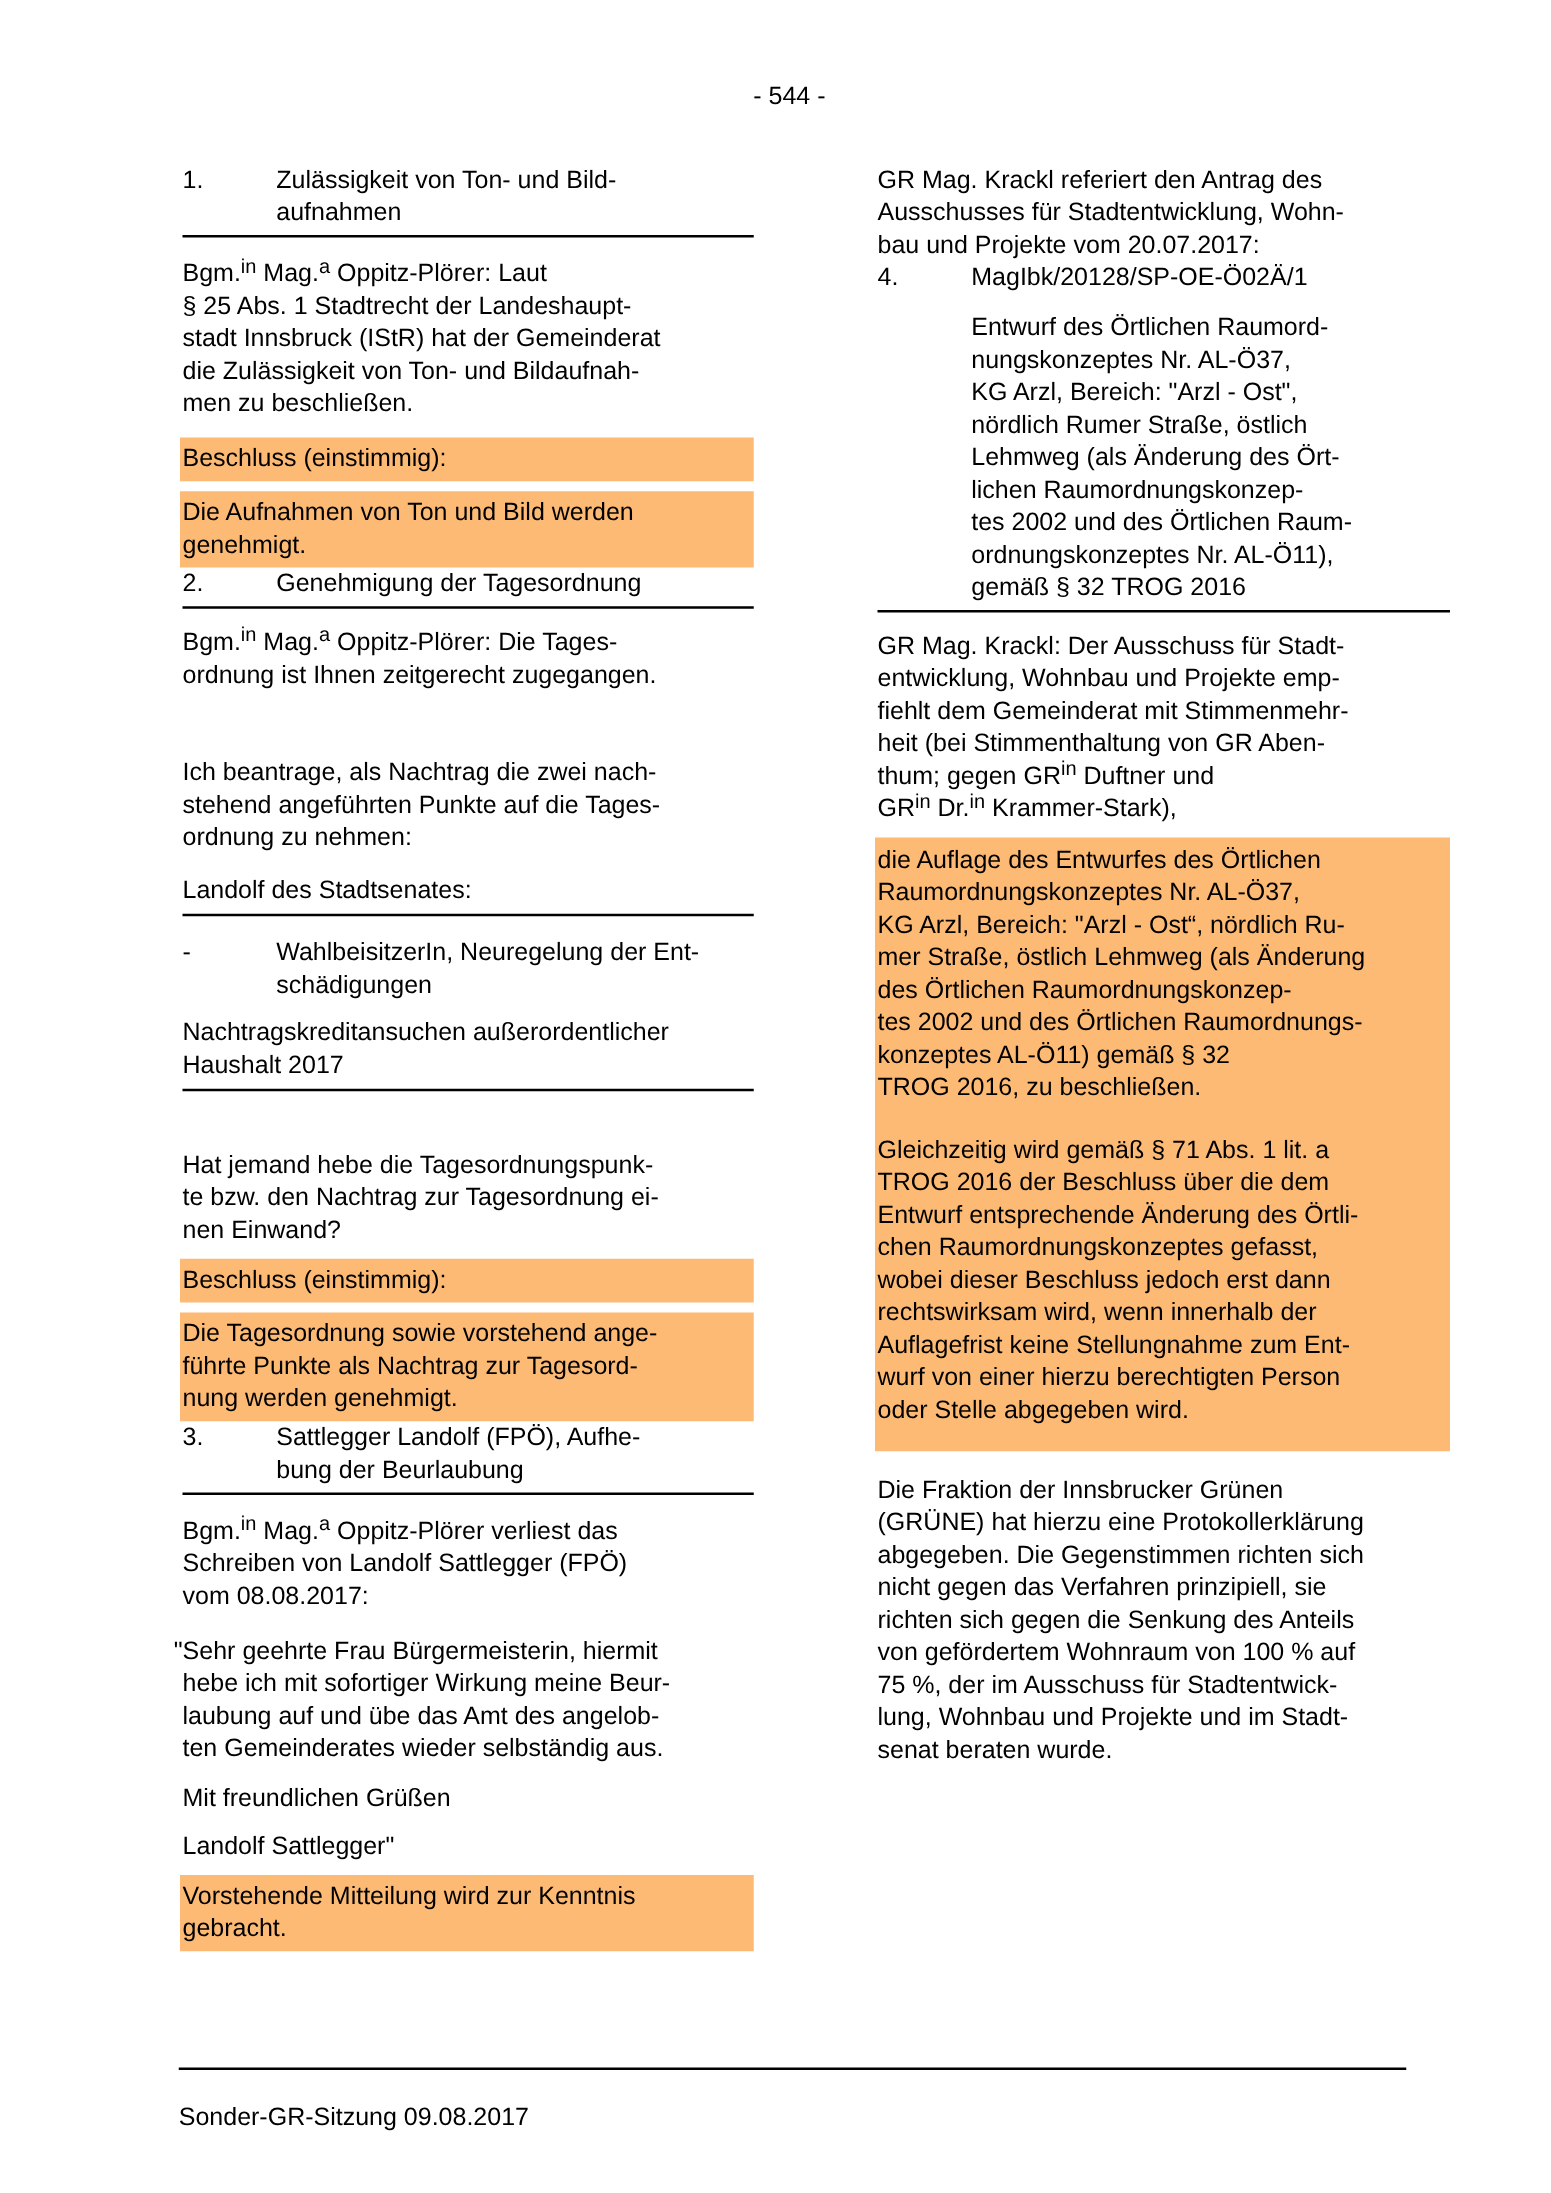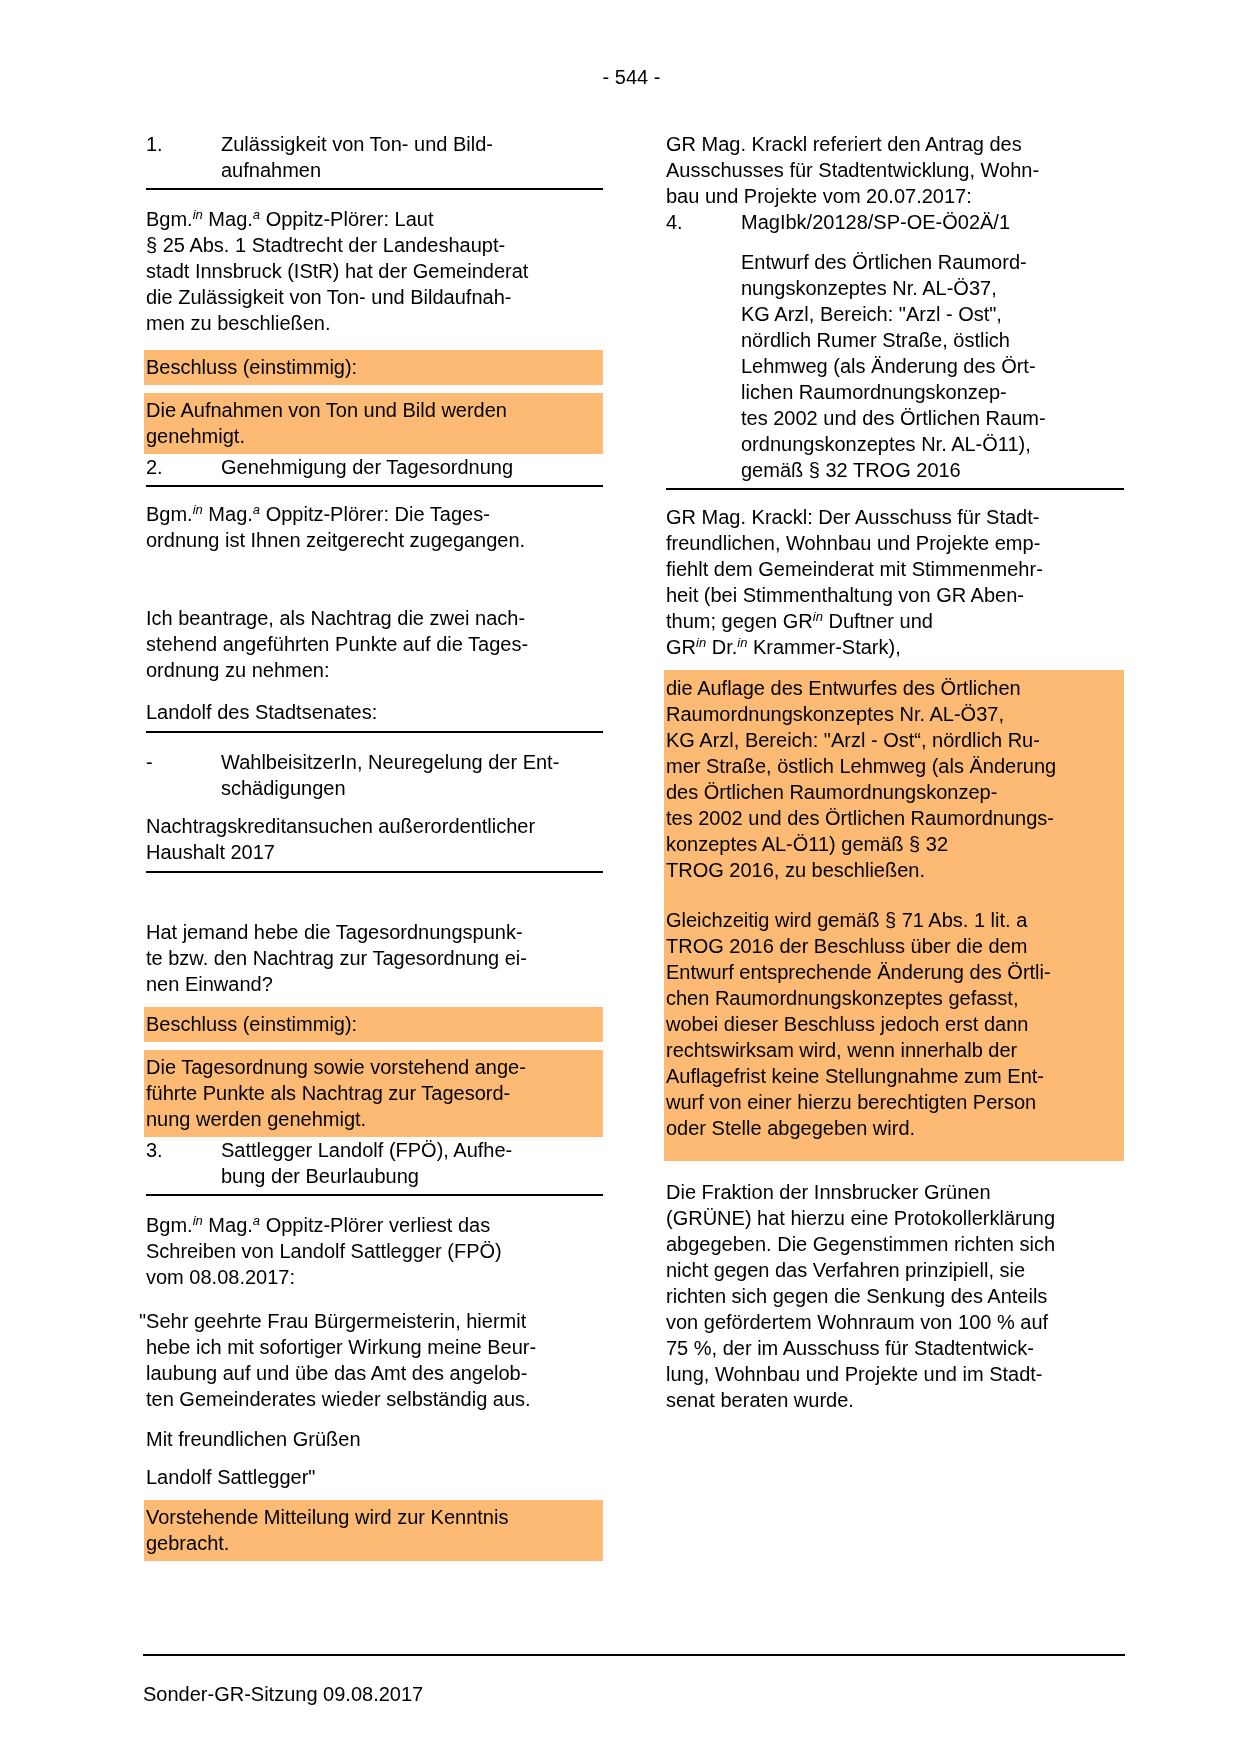--- a/index.html
+++ b/index.html
@@ -23,21 +23,21 @@
     font-size: 20px;
     line-height: 26px;
   }
   .col {
     position: absolute;
     top: 131px;
     font-size: 20px;
     line-height: 26px;
   }
   .col-left  { left: 146px; width: 457px; }
-  .col-right { left: 666px; width: 458px; }
+  .col-right { left: 702px; width: 458px; }
 
   .block { margin: 0 0 14px 0; white-space: pre-line; }
   .mb0  { margin-bottom: 0; }
   .mb8  { margin-bottom: 8px; }
   .mb10 { margin-bottom: 10px; }
   .mb12 { margin-bottom: 12px; }
   .mb16 { margin-bottom: 16px; }
   .mb18 { margin-bottom: 18px; }
   .mt18 { margin-top: 18px; }
   .mt44 { margin-top: 44px; }
@@ -73,26 +73,25 @@
     margin-left: -2px;
     padding: 4px 4px 5px 2px;
   }
   .hl-group { padding-top: 5px; padding-bottom: 20px; }
   .hl-group .block { margin: 0; }
   .hl-group .gap-above { margin-top: 24px; }
 
   .quote { text-indent: -7px; }
 
   sup {
-    font-size: 13px;
+    font-size: 16px;
     line-height: 0;
     position: relative;
     top: -7px;
     vertical-align: baseline;
-    font-style: italic;
   }
 
   .footer {
     position: absolute;
     top: 1654px;
     left: 143px;
     width: 982px;
     border-top: 2px solid #000;
     padding-top: 25px;
     font-size: 20px;
@@ -178,21 +177,21 @@
 nungskonzeptes Nr. AL-Ö37,
 KG Arzl, Bereich: "Arzl - Ost",
 nördlich Rumer Straße, östlich
 Lehmweg (als Änderung des Ört-
 lichen Raumordnungskonzep-
 tes 2002 und des Örtlichen Raum-
 ordnungskonzeptes Nr. AL-Ö11),
 gemäß § 32 TROG 2016</span></div>
 
     <p class="block mb10"><span>GR Mag. Krackl: Der Ausschuss für Stadt-
-freundlichen, Wohnbau und Projekte emp-
+entwicklung, Wohnbau und Projekte emp-
 fiehlt dem Gemeinderat mit Stimmenmehr-
 heit (bei Stimmenthaltung von GR Aben-
 thum; gegen GR</span><sup>in</sup><span> Duftner und
 GR</span><sup>in</sup><span> Dr.</span><sup>in</sup><span> Krammer-Stark),</span></p>
 
     <div class="hl hl-group">
       <p class="block">die Auflage des Entwurfes des Örtlichen
 Raumordnungskonzeptes Nr. AL-Ö37,
 KG Arzl, Bereich: "Arzl - Ost“, nördlich Ru-
 mer Straße, östlich Lehmweg (als Änderung

